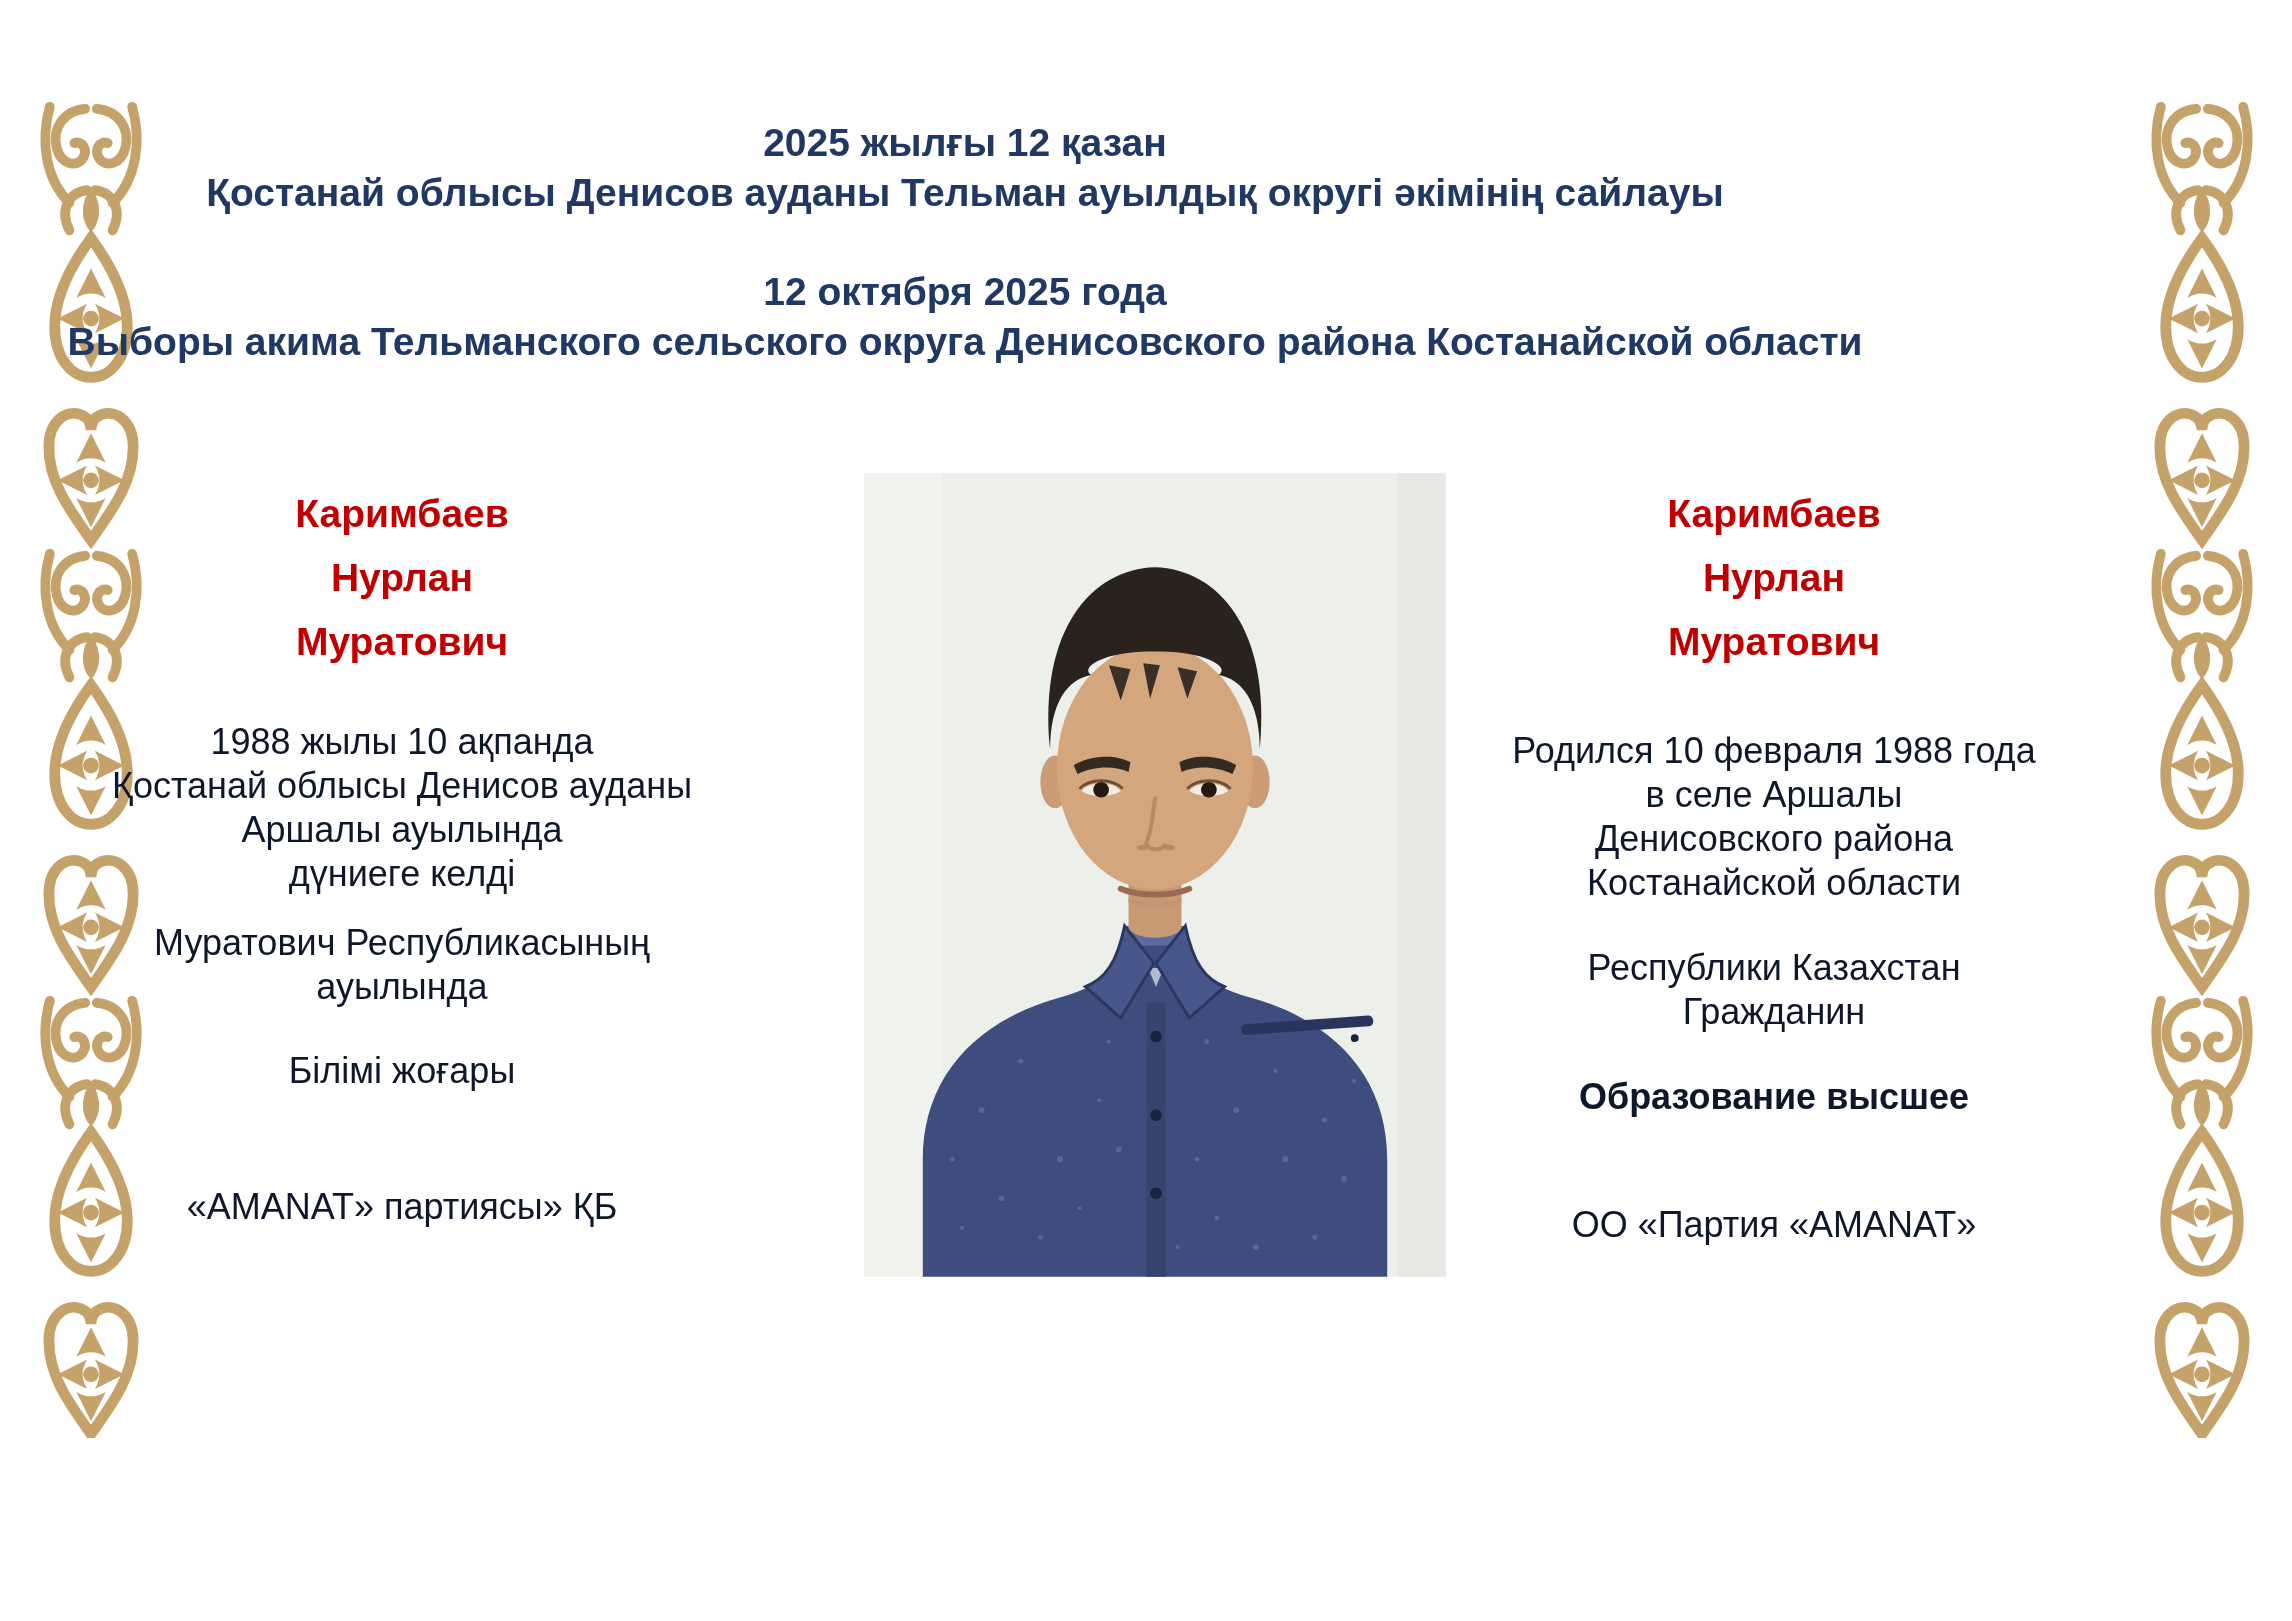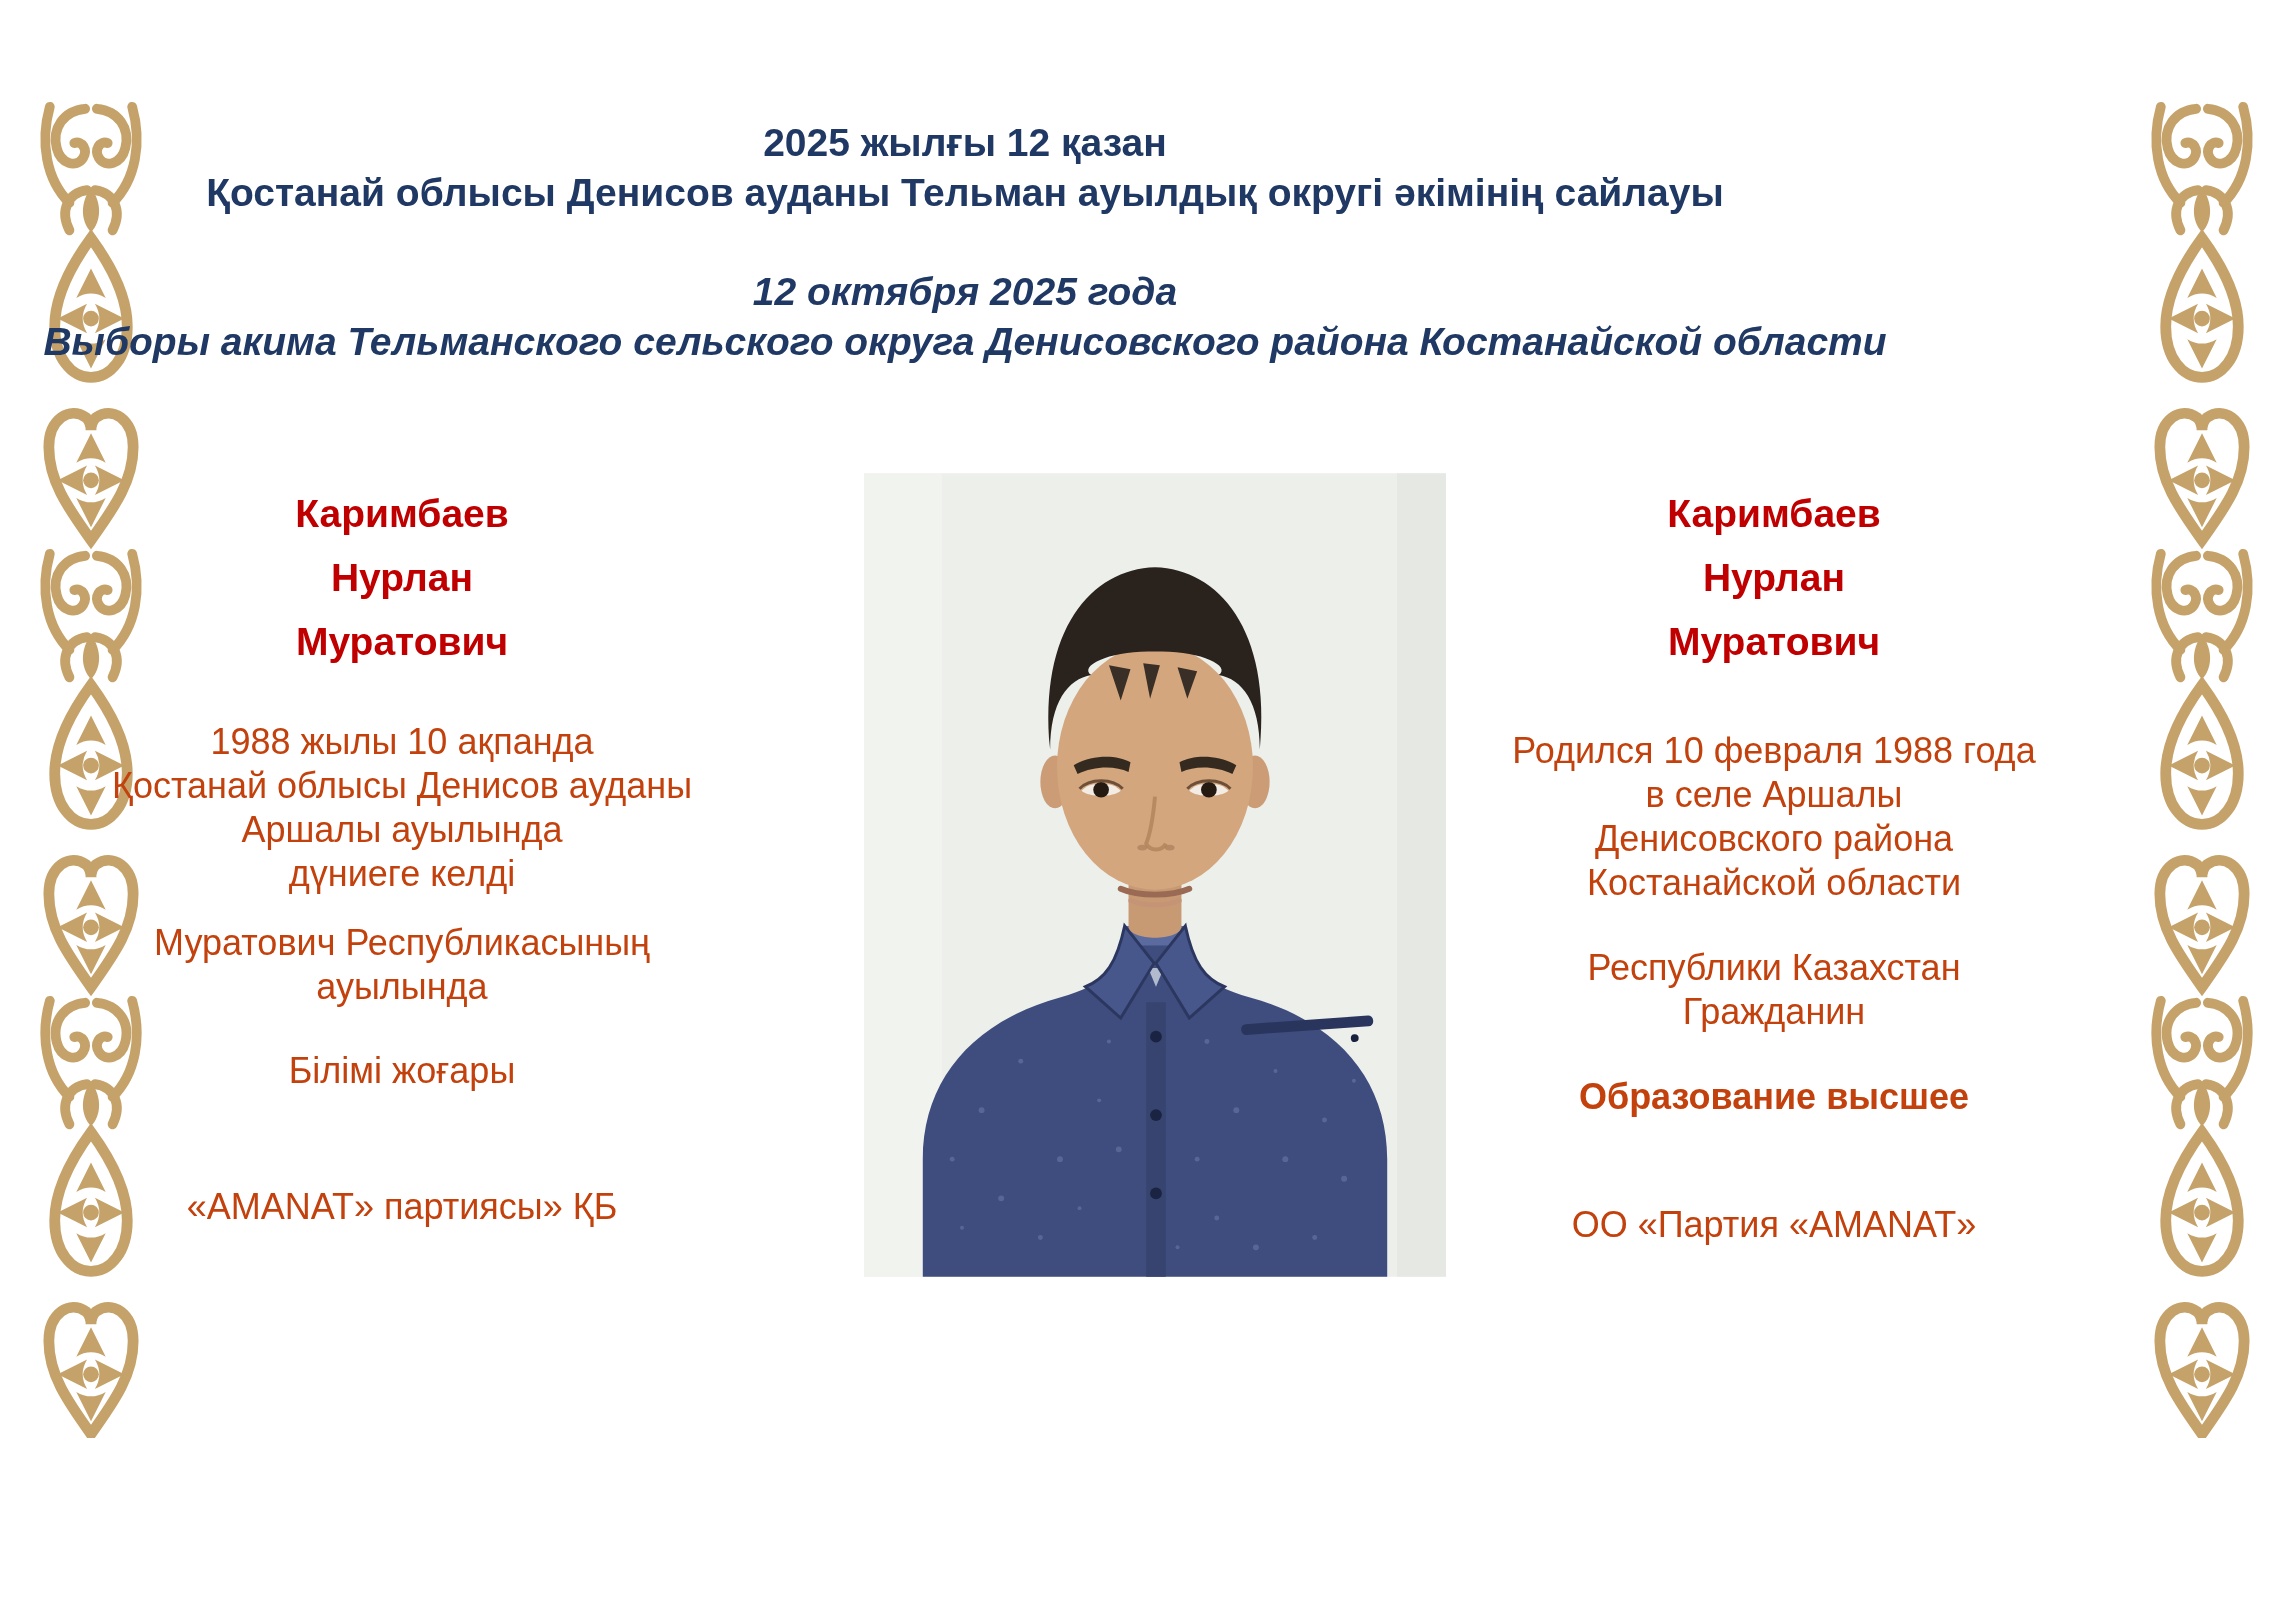--- a/index.html
+++ b/index.html
@@ -3,33 +3,33 @@
 <meta charset="utf-8">
 <style>
   html,body{margin:0;padding:0;}
   .page{
     position:relative;width:2293px;height:1621px;background:#ffffff;overflow:hidden;
     font-family:"Liberation Sans","DejaVu Sans",sans-serif;color:#1f3864;
   }
   
   .header{position:absolute;left:0;top:118px;width:1930px;text-align:center;
     font-weight:bold;font-size:39px;line-height:50px;color:#1f3864;}
-  .header .para2{margin-top:49px;font-style:italic;}
+  .header .para2{margin-top:49px;}
   .hline{white-space:nowrap;}
   
   .ornament{position:absolute;top:97px;width:118px;height:1341px;}
   .ornament-left{left:32px;}
   .ornament-right{left:2143px;transform:scaleX(-1);}
   
   .col{position:absolute;top:0;width:686px;height:1621px;text-align:center;}
   .col-kk{left:59px;}
   .col-ru{left:1431px;}
   .cand-name{position:absolute;left:0;width:686px;top:482px;
     font-weight:bold;font-size:39px;line-height:64px;color:#c00000;}
-  .bio{position:absolute;left:0;width:686px;font-size:36px;line-height:44px;color:#c2410c;}
+  .bio{position:absolute;left:0;width:686px;font-size:36px;line-height:44px;color:#0f172a;}
   .col-kk .g1{top:720px;} .col-kk .g2{top:921px;} .col-kk .g3{top:1049px;} .col-kk .g4{top:1185px;}
   .col-ru .g1{top:729px;} .col-ru .g2{top:946px;} .col-ru .g3{top:1075px;font-weight:bold;} .col-ru .g4{top:1203px;}
   
   .photo{position:absolute;left:864px;top:473px;width:582px;height:804px;}
 </style>
 </head>
 <body>
 
 <div class="page">
 

